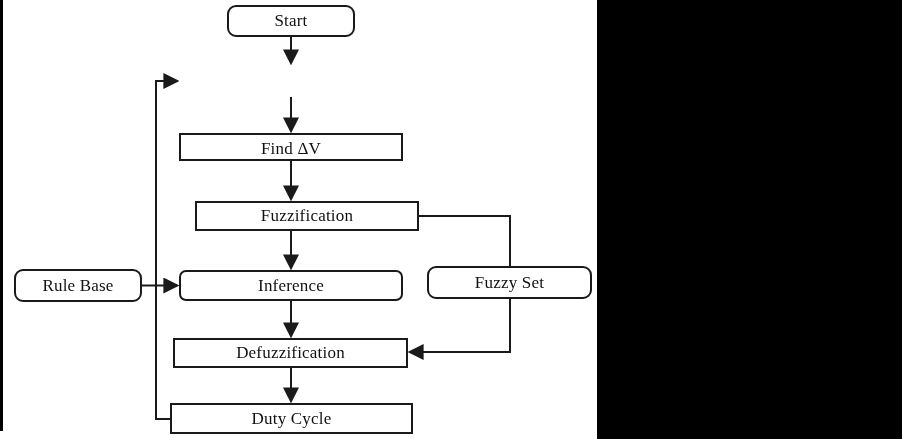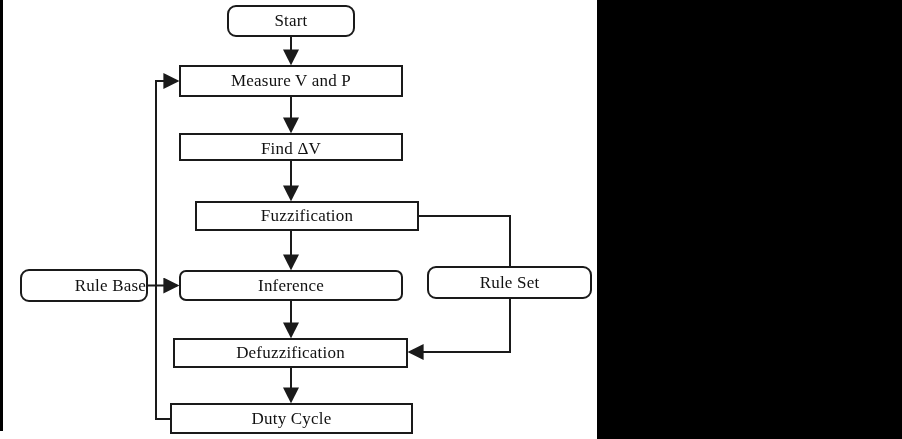--- a/index.html
+++ b/index.html
@@ -26,21 +26,21 @@
     z-index:2;
   }
   .rounded{border-radius:9px;}
   #node-start          {left:227px;top:5px;  width:128px;height:32px;}
   #node-measure        {left:179px;top:65px; width:224px;height:32px;}
   #node-find-dv        {left:179px;top:133px;width:224px;height:28px;align-items:flex-end;}
   #node-fuzzification  {left:179px;top:201px;width:224px;height:30px;margin-left:16px;}
   #node-inference      {left:179px;top:270px;width:224px;height:31px;border-radius:7px;}
   #node-defuzzification{left:173px;top:338px;width:235px;height:30px;}
   #node-duty-cycle     {left:170px;top:403px;width:243px;height:31px;}
-  #node-rule-base      {left:20px; top:269px;width:128px;height:33px;justify-content:flex-end;}
+  #node-rule-base      {left:14px; top:269px;width:128px;height:33px;}
   #node-fuzzy-set      {left:427px;top:266px;width:165px;height:33px;}
 </style>
 </head>
 <body>
 
 <div id="canvas">
 
   <svg id="wires" viewBox="0 0 902 439" xmlns="http://www.w3.org/2000/svg">
     <defs>
       <marker id="arrow" viewBox="0 0 10 10" refX="8.5" refY="5" markerWidth="8" markerHeight="8" orient="auto-start-reverse">
@@ -58,23 +58,20 @@
       <path d="M170,419 H156 V81 H177" marker-end="url(#arrow)"></path>
       <path d="M510,266 V216 H405" marker-end="url(#arrow)"></path>
       <path d="M510,299 V352 H410" marker-end="url(#arrow)"></path>
     </g>
   </svg>
 
   <div class="node rounded" id="node-start">
     <span>Start</span>
   </div>
 
-  <div class="node" id="node-measure">
-    <span>Measure V and P</span>
-  </div>
 
   <div class="node" id="node-find-dv">
     <span>Find ΔV</span>
   </div>
 
   <div class="node" id="node-fuzzification">
     <span>Fuzzification</span>
   </div>
 
   <div class="node" id="node-inference">
@@ -87,19 +84,19 @@
 
   <div class="node" id="node-duty-cycle">
     <span>Duty Cycle</span>
   </div>
 
   <div class="node rounded" id="node-rule-base">
     <span>Rule Base</span>
   </div>
 
   <div class="node rounded" id="node-fuzzy-set">
-    <span>Rule Set</span>
+    <span>Fuzzy Set</span>
   </div>
 
   <div class="mask" id="mask-right"></div>
   <div class="mask" id="mask-left"></div>
 
 </div>
 
 </body></html>

